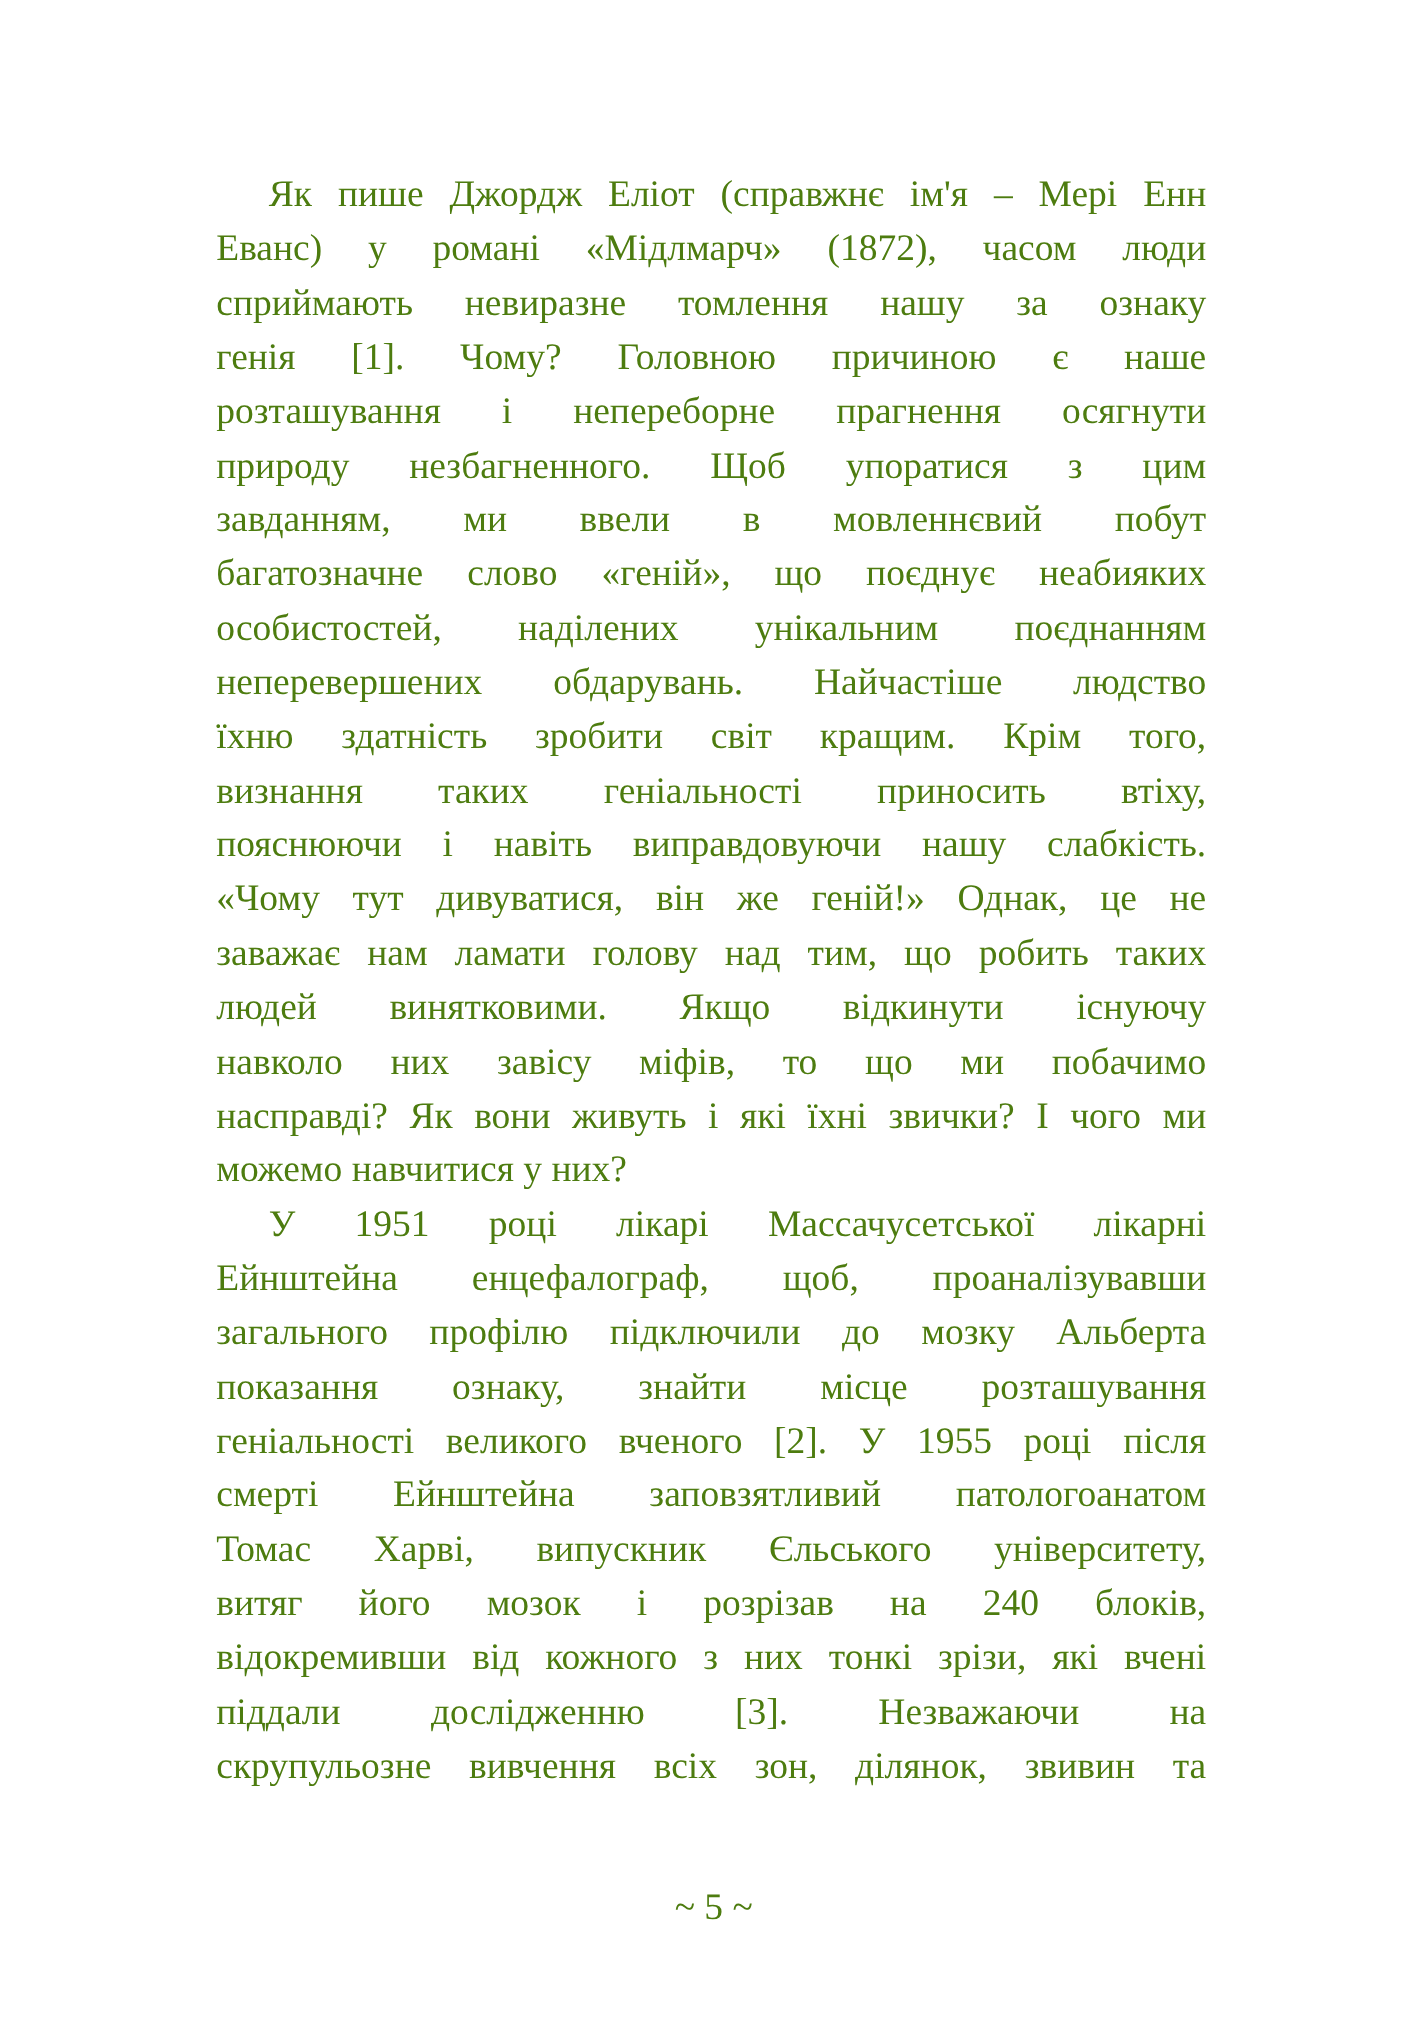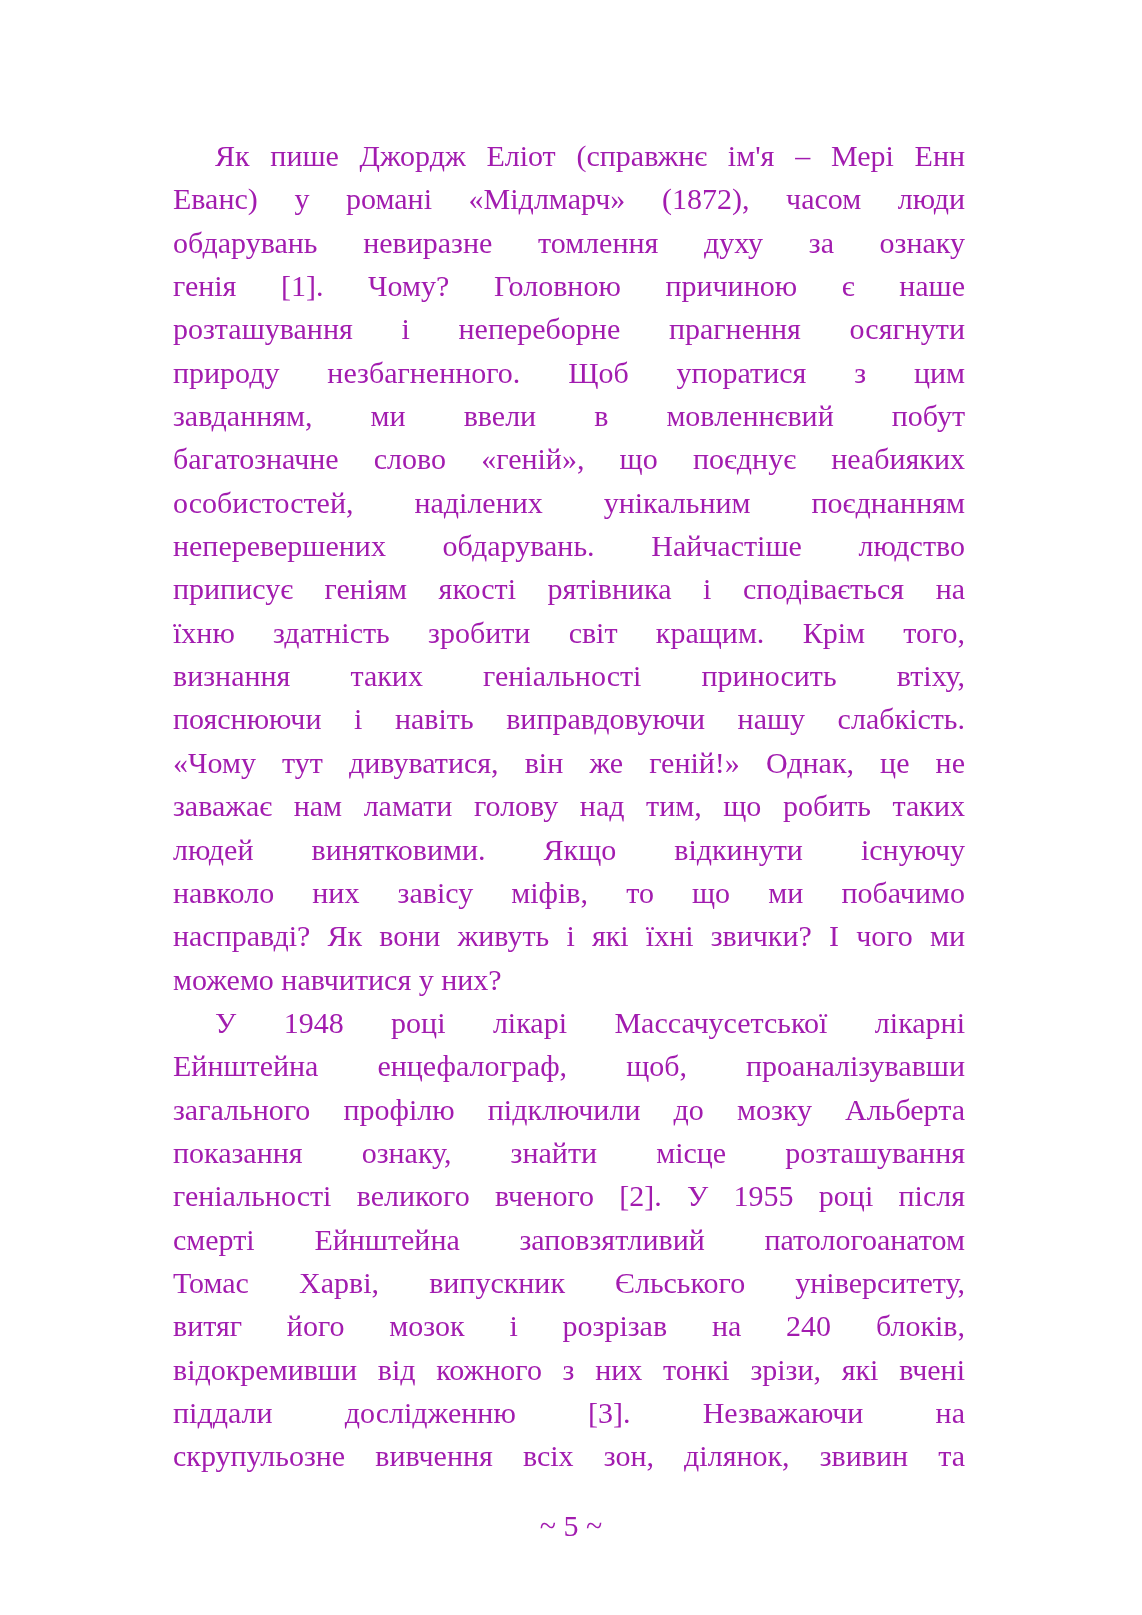--- a/index.html
+++ b/index.html
@@ -6,21 +6,21 @@
   html, body {
     margin: 0;
     padding: 0;
     background: #ffffff;
   }
   .page {
     position: relative;
     width: 1142px;
     height: 1615px;
     background: #ffffff;
-    color: #a21caf;
+    color: #4d7c0f;
     font-family: "Liberation Serif", "DejaVu Serif", serif;
     overflow: hidden;
   }
   .text-block {
     position: absolute;
     left: 173px;
     top: 134px;
     width: 792px;
   }
   .line {
@@ -45,39 +45,38 @@
     line-height: 43px;
   }
 </style>
 </head>
 <body>
 
 <div class="page">
   <div class="text-block">
       <div class="line indent">Як пише Джордж Еліот (справжнє ім'я – Мері Енн</div>
       <div class="line">Еванс) у романі «Мідлмарч» (1872), часом люди</div>
-      <div class="line">обдарувань невиразне томлення духу за ознаку</div>
+      <div class="line">сприймають невиразне томлення нашу за ознаку</div>
       <div class="line">генія [1]. Чому? Головною причиною є наше</div>
       <div class="line">розташування і непереборне прагнення осягнути</div>
       <div class="line">природу незбагненного. Щоб упоратися з цим</div>
       <div class="line">завданням, ми ввели в мовленнєвий побут</div>
       <div class="line">багатозначне слово «геній», що поєднує неабияких</div>
       <div class="line">особистостей, наділених унікальним поєднанням</div>
       <div class="line">неперевершених обдарувань. Найчастіше людство</div>
-      <div class="line">приписує геніям якості рятівника і сподівається на</div>
       <div class="line">їхню здатність зробити світ кращим. Крім того,</div>
       <div class="line">визнання таких геніальності приносить втіху,</div>
       <div class="line">пояснюючи і навіть виправдовуючи нашу слабкість.</div>
       <div class="line">«Чому тут дивуватися, він же геній!» Однак, це не</div>
       <div class="line">заважає нам ламати голову над тим, що робить таких</div>
       <div class="line">людей винятковими. Якщо відкинути існуючу</div>
       <div class="line">навколо них завісу міфів, то що ми побачимо</div>
       <div class="line">насправді? Як вони живуть і які їхні звички? І чого ми</div>
       <div class="line no-justify">можемо навчитися у них?</div>
-      <div class="line indent">У 1948 році лікарі Массачусетської лікарні</div>
+      <div class="line indent">У 1951 році лікарі Массачусетської лікарні</div>
       <div class="line">Ейнштейна енцефалограф, щоб, проаналізувавши</div>
       <div class="line">загального профілю підключили до мозку Альберта</div>
       <div class="line">показання ознаку, знайти місце розташування</div>
       <div class="line">геніальності великого вченого [2]. У 1955 році після</div>
       <div class="line">смерті Ейнштейна заповзятливий патологоанатом</div>
       <div class="line">Томас Харві, випускник Єльського університету,</div>
       <div class="line">витяг його мозок і розрізав на 240 блоків,</div>
       <div class="line">відокремивши від кожного з них тонкі зрізи, які вчені</div>
       <div class="line">піддали дослідженню [3]. Незважаючи на</div>
       <div class="line">скрупульозне вивчення всіх зон, ділянок, звивин та</div>

